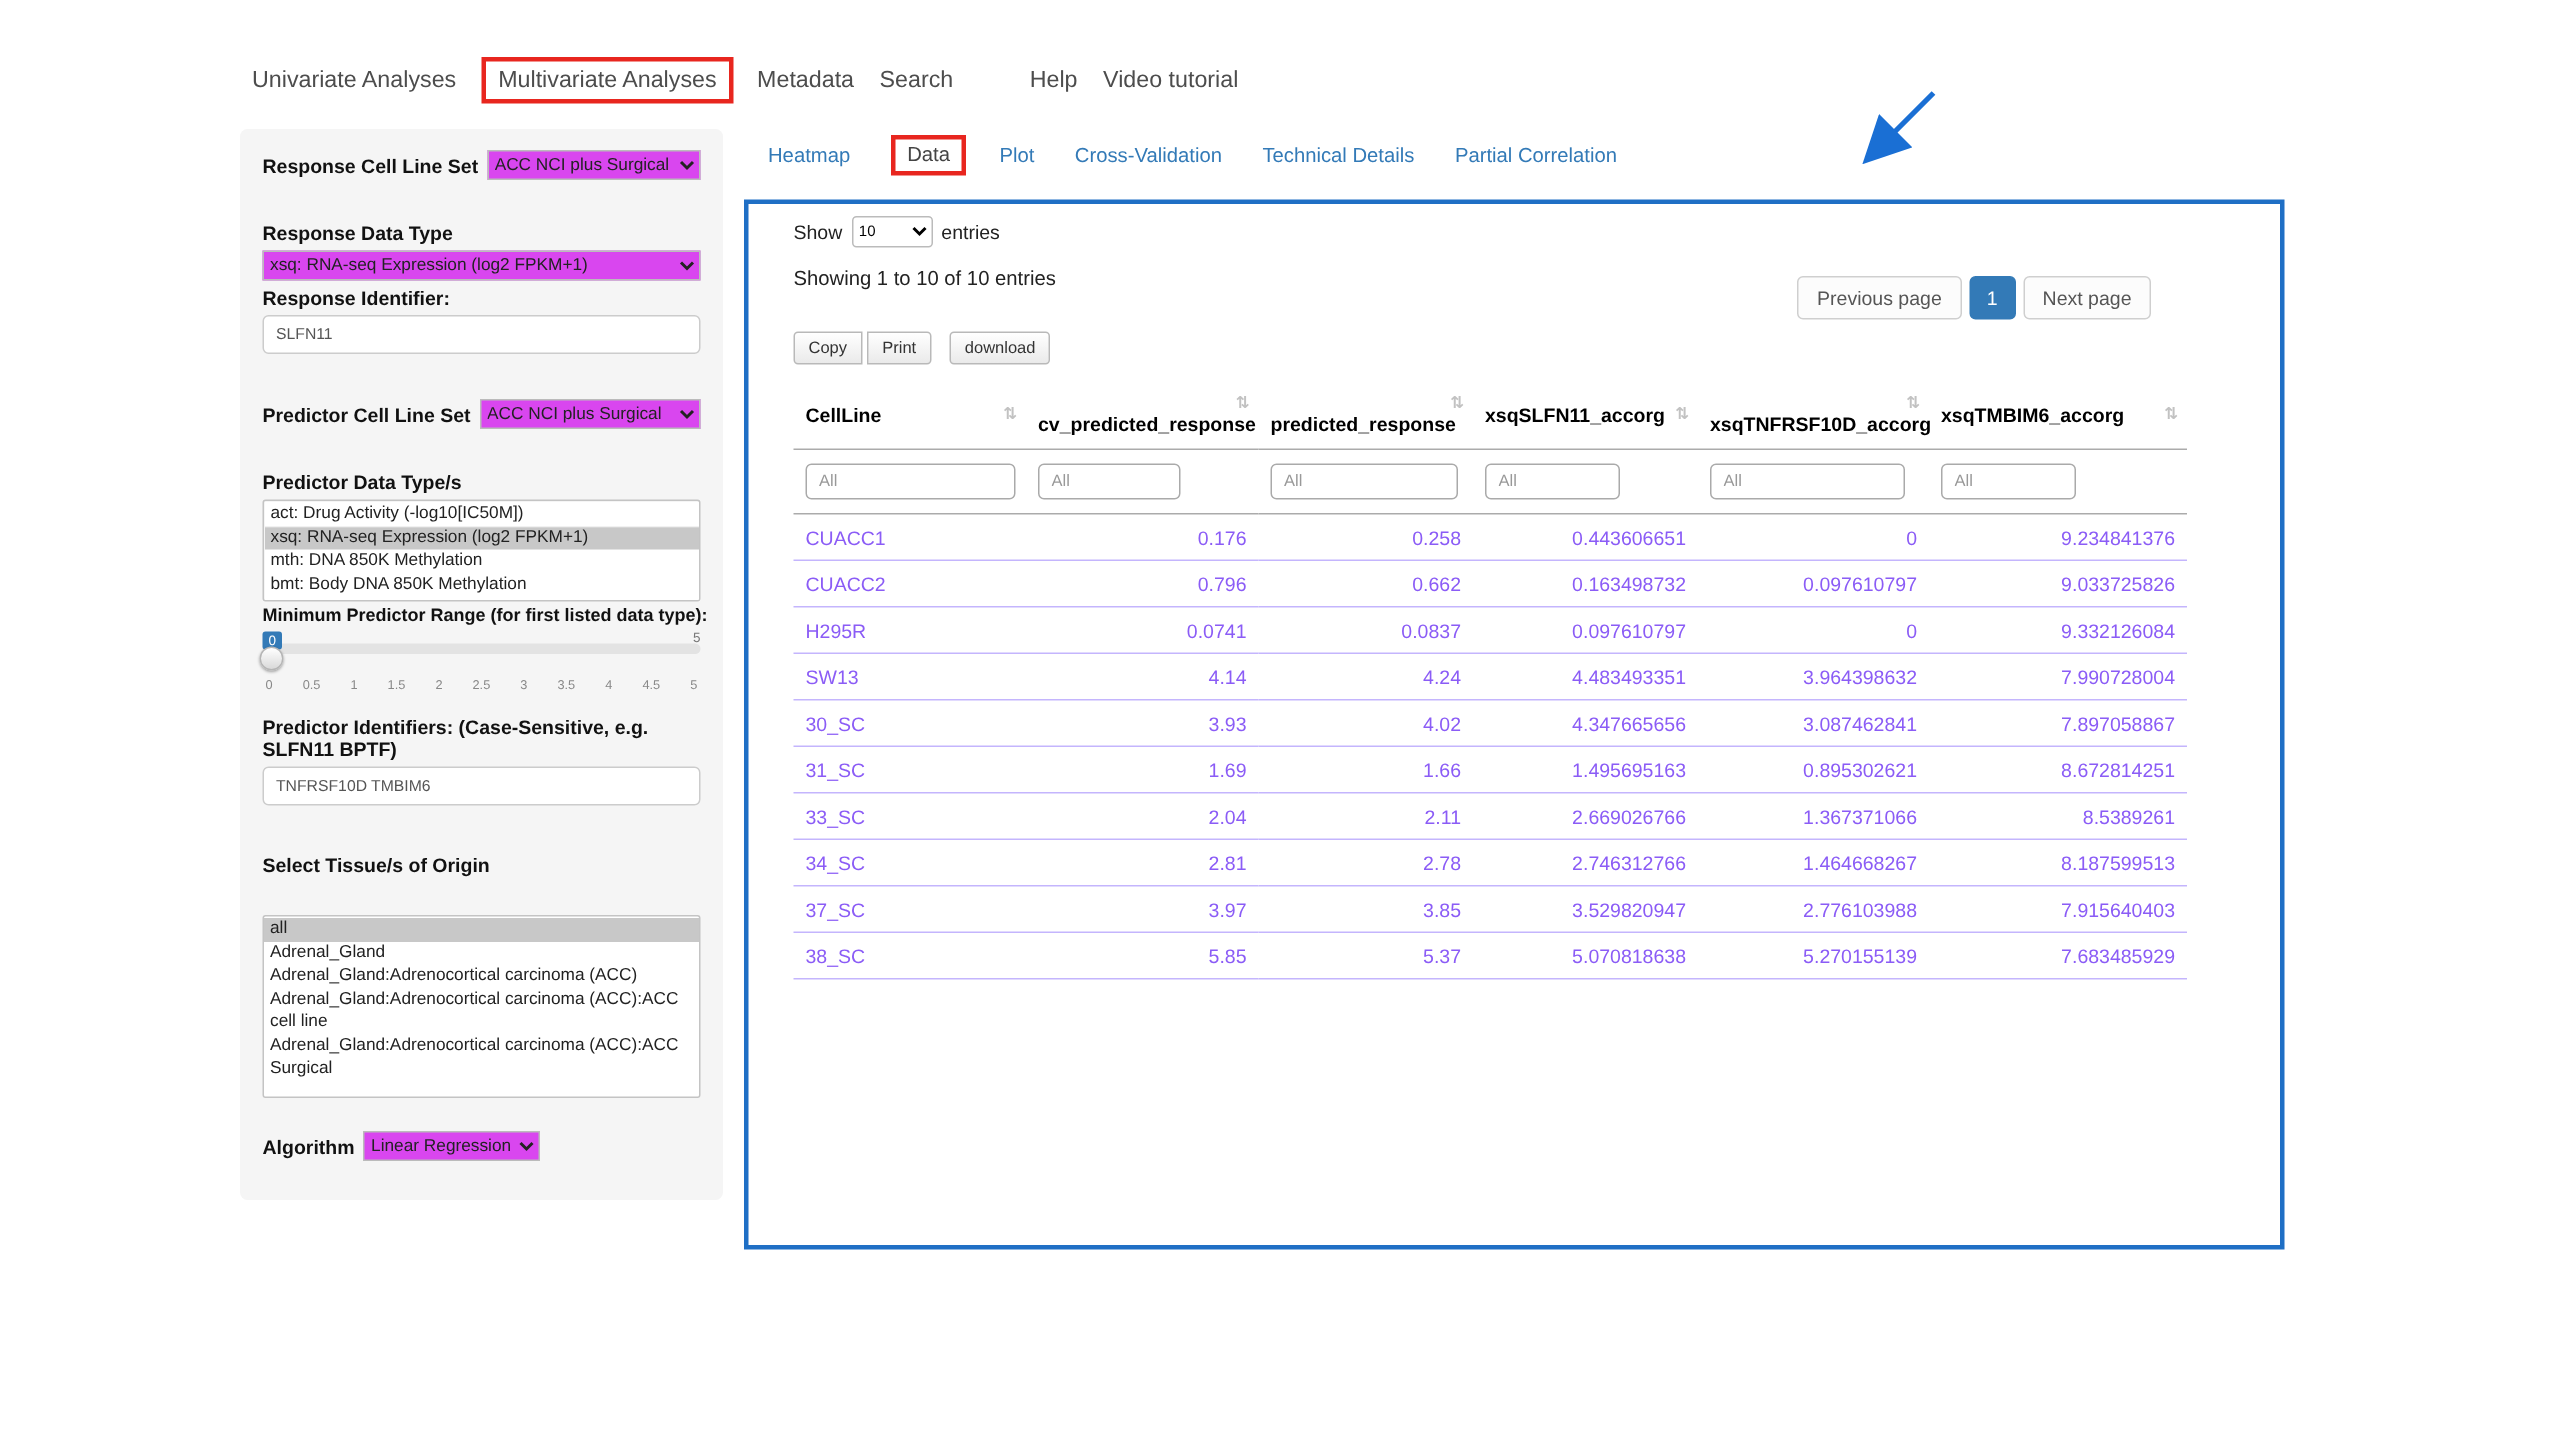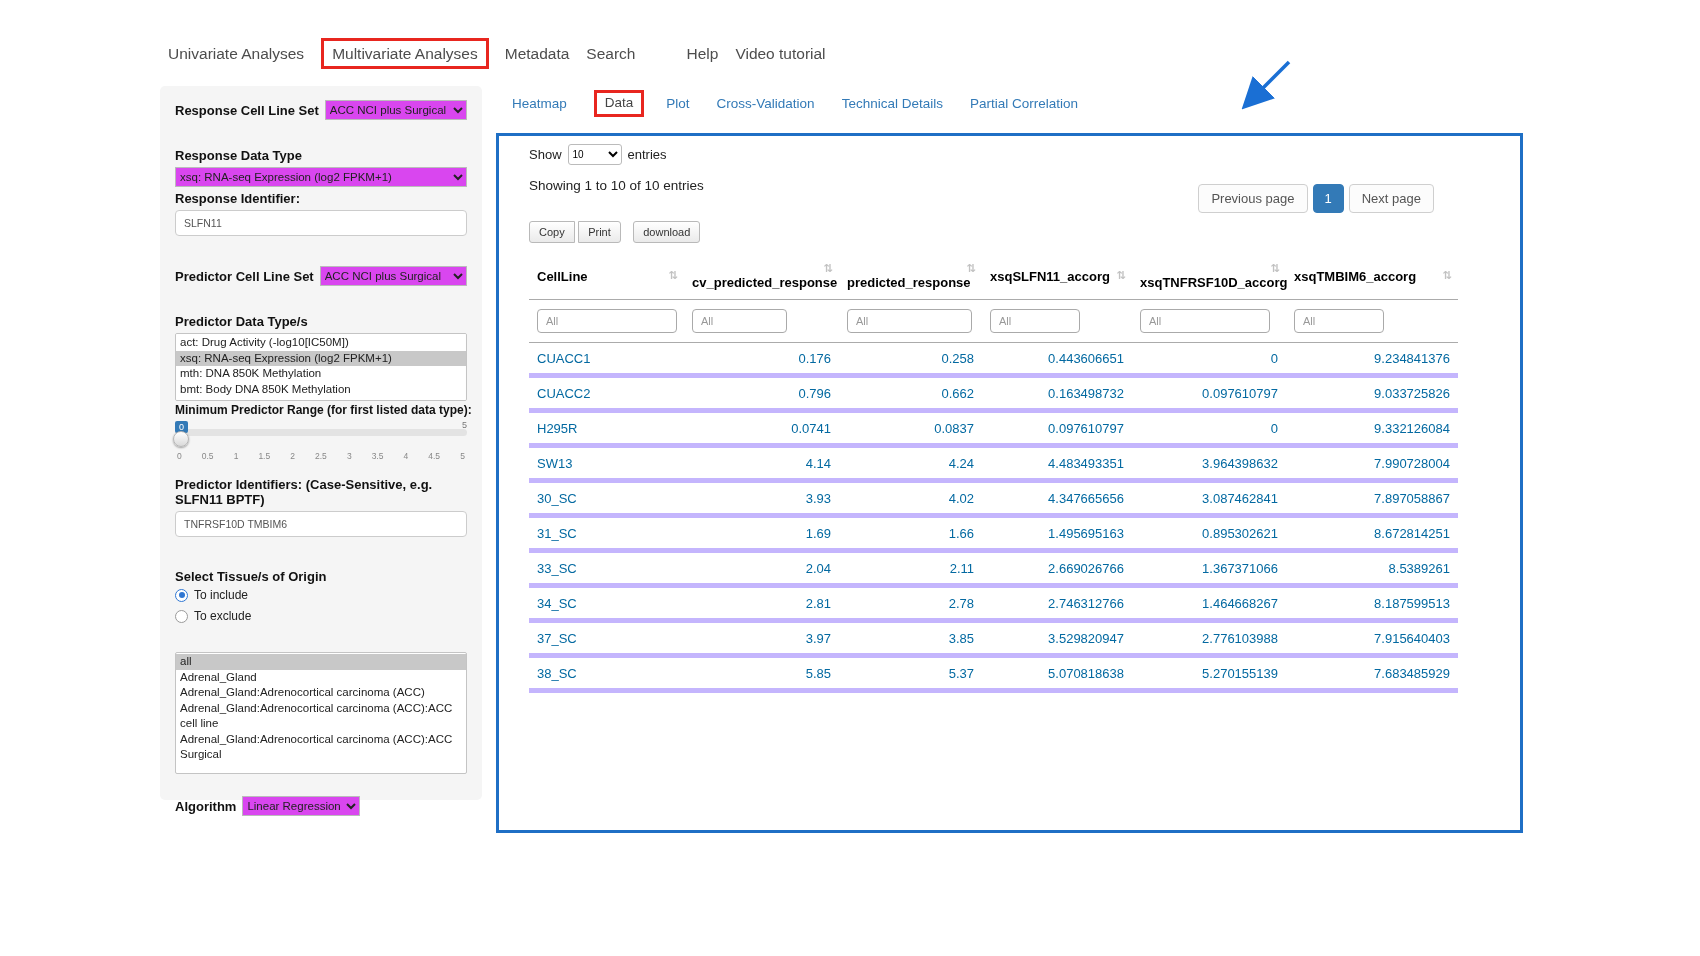--- a/index.html
+++ b/index.html
@@ -78,21 +78,21 @@
   .export-btn.last-grouped { border-radius: 0 3px 3px 0; }
   .export-btn.solo { margin-left: 8px; border-radius: 3px; }
 
   
   .data-table { margin-top: 10px; border-collapse: collapse; width: 929px; table-layout: fixed; }
   .data-table thead th { text-align: left; font-size: 13px; font-weight: 700; color: #000; padding: 9px 6px 9px 8px; border-bottom: 1px solid #ababab; }
   .sort-icon { float: right; color: #c2c2c2; font-size: 11px; margin-left: 4px; font-family: "DejaVu Sans", sans-serif; }
   .filter-row th { padding: 6px 4px 10px 4px; border-bottom: 1px solid #e4e4e4; font-weight: 400; }
   .filter-input { height: 24px; border: 1px solid #aaa; border-radius: 4px; padding: 2px 8px; font-size: 11px; color: #444; font-family: "Liberation Sans", sans-serif; }
   .filter-input::placeholder { color: #999; }
-  .data-table tbody td { font-size: 13px; color: #0369a1; padding: 7.5px 8px; border-bottom: 5px solid #c4b5fd; }
+  .data-table tbody td { font-size: 13px; color: #8b5cf6; padding: 7.5px 8px; border-bottom: 1px solid #c4b5fd; }
   .data-table tbody td.num { text-align: right; }
 </style>
 </head>
 <body>
 
 <div class="page" style="--accent_blue: #337ab7; --box_blue: #1f6fc5; --highlight_red: #e8261f; --annotation_blue: #1a6fd4;">
 
   <nav class="topnav">
     <a class="nav-item">Univariate Analyses</a>
     <span class="red-box">
@@ -171,30 +171,20 @@
         <span>5</span>
       </div>
     </div>
 
     <div class="field-label">Predictor Identifiers: (Case-Sensitive, e.g. SLFN11 BPTF)</div>
     <input class="text-input" value="TNFRSF10D TMBIM6" style="">
 
     <div class="spacer-lg"></div>
 
     <div class="field-label">Select Tissue/s of Origin</div>
-    <div class="radio-group">
-      <label class="radio-row">
-        <span class="radio checked"></span>
-        <span>To include</span>
-      </label>
-      <label class="radio-row">
-        <span class="radio"></span>
-        <span>To exclude</span>
-      </label>
-    </div>
 
     <div class="spacer-md"></div>
 
     <div class="listbox tissue-listbox">
       <div class="option selected">all</div>
       <div class="option">Adrenal_Gland</div>
       <div class="option">Adrenal_Gland:Adrenocortical carcinoma (ACC)</div>
       <div class="option">Adrenal_Gland:Adrenocortical carcinoma (ACC):ACC cell line</div>
       <div class="option">Adrenal_Gland:Adrenocortical carcinoma (ACC):ACC Surgical</div>
     </div>

